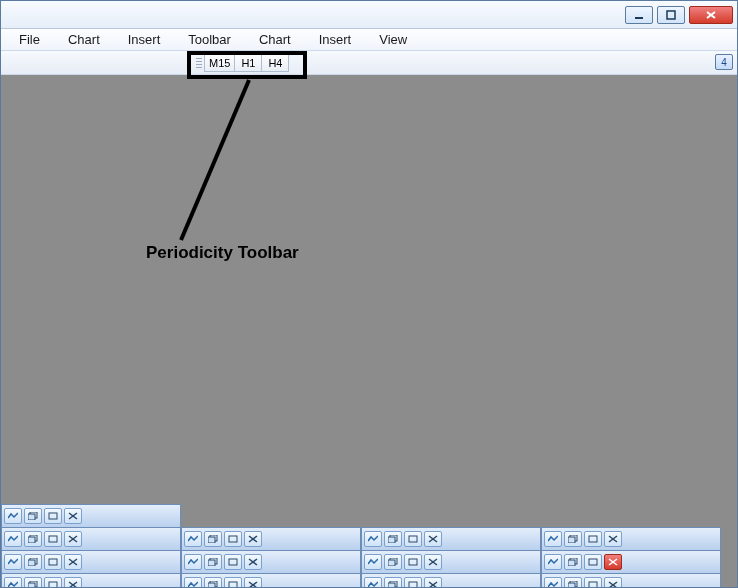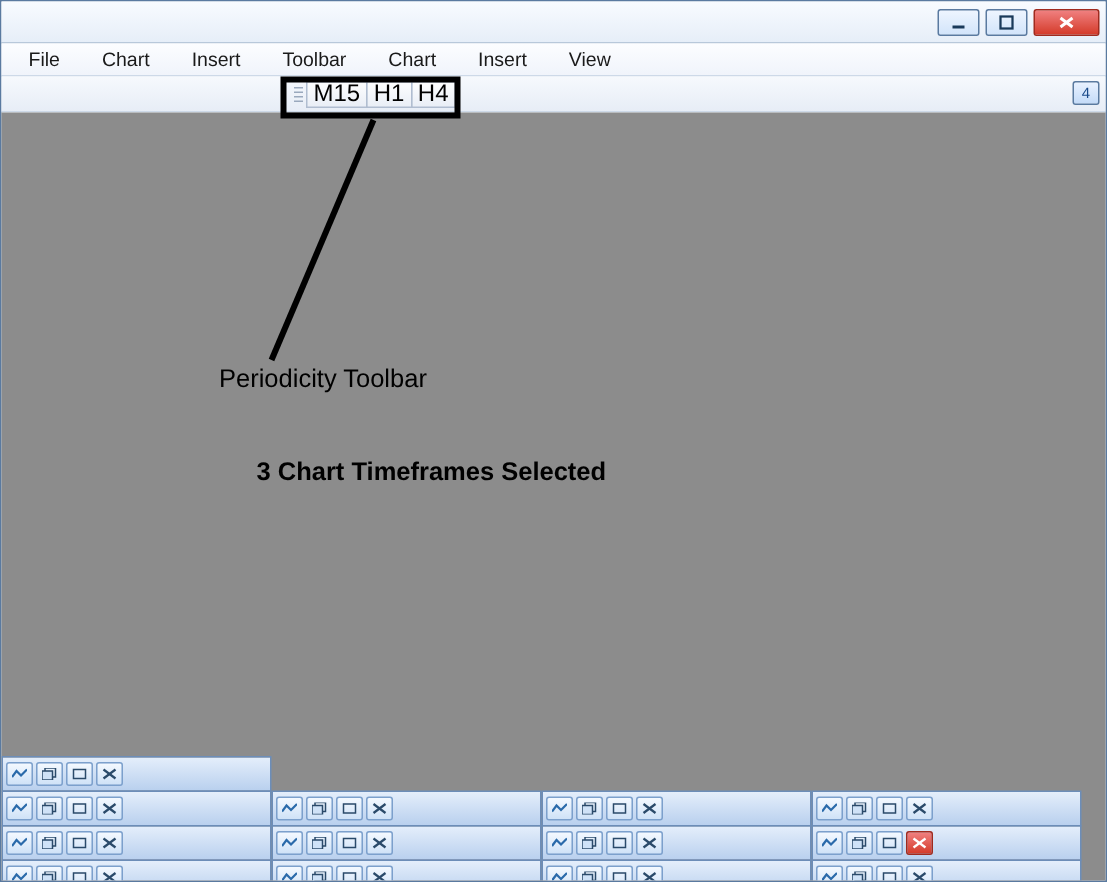--- a/index.html
+++ b/index.html
@@ -8,27 +8,27 @@
   .titlebar { height: 28px; background: linear-gradient(to bottom, #f8fbff, #e6eef8); border-bottom: 1px solid #b8c8da; display: flex; align-items: center; justify-content: flex-end; padding: 0 4px; gap: 4px; }
   .tb-btn { width: 28px; height: 18px; border: 1px solid #5a7aa0; border-radius: 2px; background: linear-gradient(to bottom, #eef5ff, #d2e4fa); display: flex; align-items: center; justify-content: center; cursor: default; }
   .tb-btn.close { width: 44px; background: linear-gradient(to bottom, #f08080, #d43b2a); border-color: #a02a1e; color: #fff; }
   .tb-btn svg { display: block; }
   .menubar { height: 22px; background: linear-gradient(to bottom, #fcfdff, #f0f4fb); border-bottom: 1px solid #cdd9e8; display: flex; align-items: center; padding: 0 6px; gap: 4px; }
   .menu-item { padding: 2px 12px; font-size: 13px; color: #1a1a1a; cursor: default; }
   .toolbar-row { height: 24px; background: linear-gradient(to bottom, #f6f9fd, #e7edf6); border-bottom: 1px solid #cdd9e8; display: flex; align-items: center; position: relative; }
   .period-toolbar { position: absolute; left: 194px; top: 2px; height: 20px; display: flex; align-items: center; }
   .grip { width: 8px; height: 18px; display: flex; flex-direction: column; justify-content: space-evenly; padding: 2px 1px; margin-right: 2px; }
   .grip span { height: 1px; background: #9aa9bd; }
-  .tf-btn { border: 1px solid #b0bdd0; background: linear-gradient(to bottom, #fdfefe, #e9eef6); min-width: 28px; height: 18px; font-size: 16px; display: flex; align-items: center; justify-content: center; padding: 0 4px; margin-left: -1px; cursor: default; }
+  .tf-btn { border: 1px solid #b0bdd0; background: linear-gradient(to bottom, #fdfefe, #e9eef6); min-width: 28px; height: 18px; font-size: 11px; display: flex; align-items: center; justify-content: center; padding: 0 4px; margin-left: -1px; cursor: default; }
   .tf-btn:first-of-type { margin-left: 0; }
   .highlight-box { position: absolute; left: 186px; top: 0; width: 120px; height: 28px; border: 4px solid #000; pointer-events: none; z-index: 5; }
   .right-badge { position: absolute; right: 4px; top: 3px; width: 18px; height: 16px; border: 1px solid #5a7aa0; background: linear-gradient(to bottom,#e8f1ff,#c4dbf8); font-size: 10px; color: #1a4a8a; display: flex; align-items: center; justify-content: center; border-radius: 2px; }
   .workspace { flex: 1; background: #8c8c8c; position: relative; overflow: hidden; }
   .anno-line { position: absolute; top: 0; left: 0; pointer-events: none; }
-  .anno-text1 { position: absolute; left: 145px; top: 168px; font-weight: normal; font-size: 17px; color: #000; }
+  .anno-text1 { position: absolute; left: 145px; top: 168px; font-weight: bold; font-size: 17px; color: #000; }
   .anno-text2 { position: absolute; left: 170px; top: 230px; font-weight: bold; font-size: 17px; color: #000; }
   .mdi-area { position: absolute; left: 0; right: 0; bottom: 0; }
   .mdi-row { display: flex; }
   .mdi-tab { height: 24px; border: 1px solid #6c8db8; background: linear-gradient(to bottom,#e4eefb,#b9d0ee); display: flex; align-items: center; padding: 0 2px; gap: 2px; margin: 0 0 -1px 0; }
   .mdi-tab .ico { width: 18px; height: 16px; border: 1px solid #7ca0cc; background: linear-gradient(to bottom,#f4f9ff,#cfe2f7); border-radius: 2px; display: flex; align-items: center; justify-content: center; }
   .mdi-tab .ico svg { display:block; }
   .mdi-tab.active .ico.close { background: linear-gradient(to bottom,#f08080,#d43b2a); border-color:#a02a1e; }
   .statusbar { height: 22px; background: linear-gradient(to bottom,#f6f9fd,#e7edf6); border-top: 1px solid #cdd9e8; display: flex; align-items: center; }
   .status-seg { height: 100%; border-right: 1px solid #cdd9e8; }
   .status-spacer { flex: 1; }
@@ -85,21 +85,20 @@
     </div>
     <div class="highlight-box"></div>
     <div class="right-badge">4</div>
   </div>
 
   <div class="workspace">
     <svg class="anno-line" width="400" height="200">
       <line x1="248" y1="5" x2="180" y2="165" stroke="#000" stroke-width="4"></line>
     </svg>
     <div class="anno-text1">Periodicity Toolbar</div>
-    <div class="anno-text2">3 Chart Timeframes Selected</div>
 
     <div class="mdi-area">
 
       <div class="mdi-row">
         <div class="mdi-tab" style="width:180px">
           <div class="ico">
               <svg width="10" height="8">
                 <polyline points="0,6 3,2 6,5 10,1" fill="none" stroke="#2a6aaa" stroke-width="1.5"></polyline>
               </svg>
             </div>

